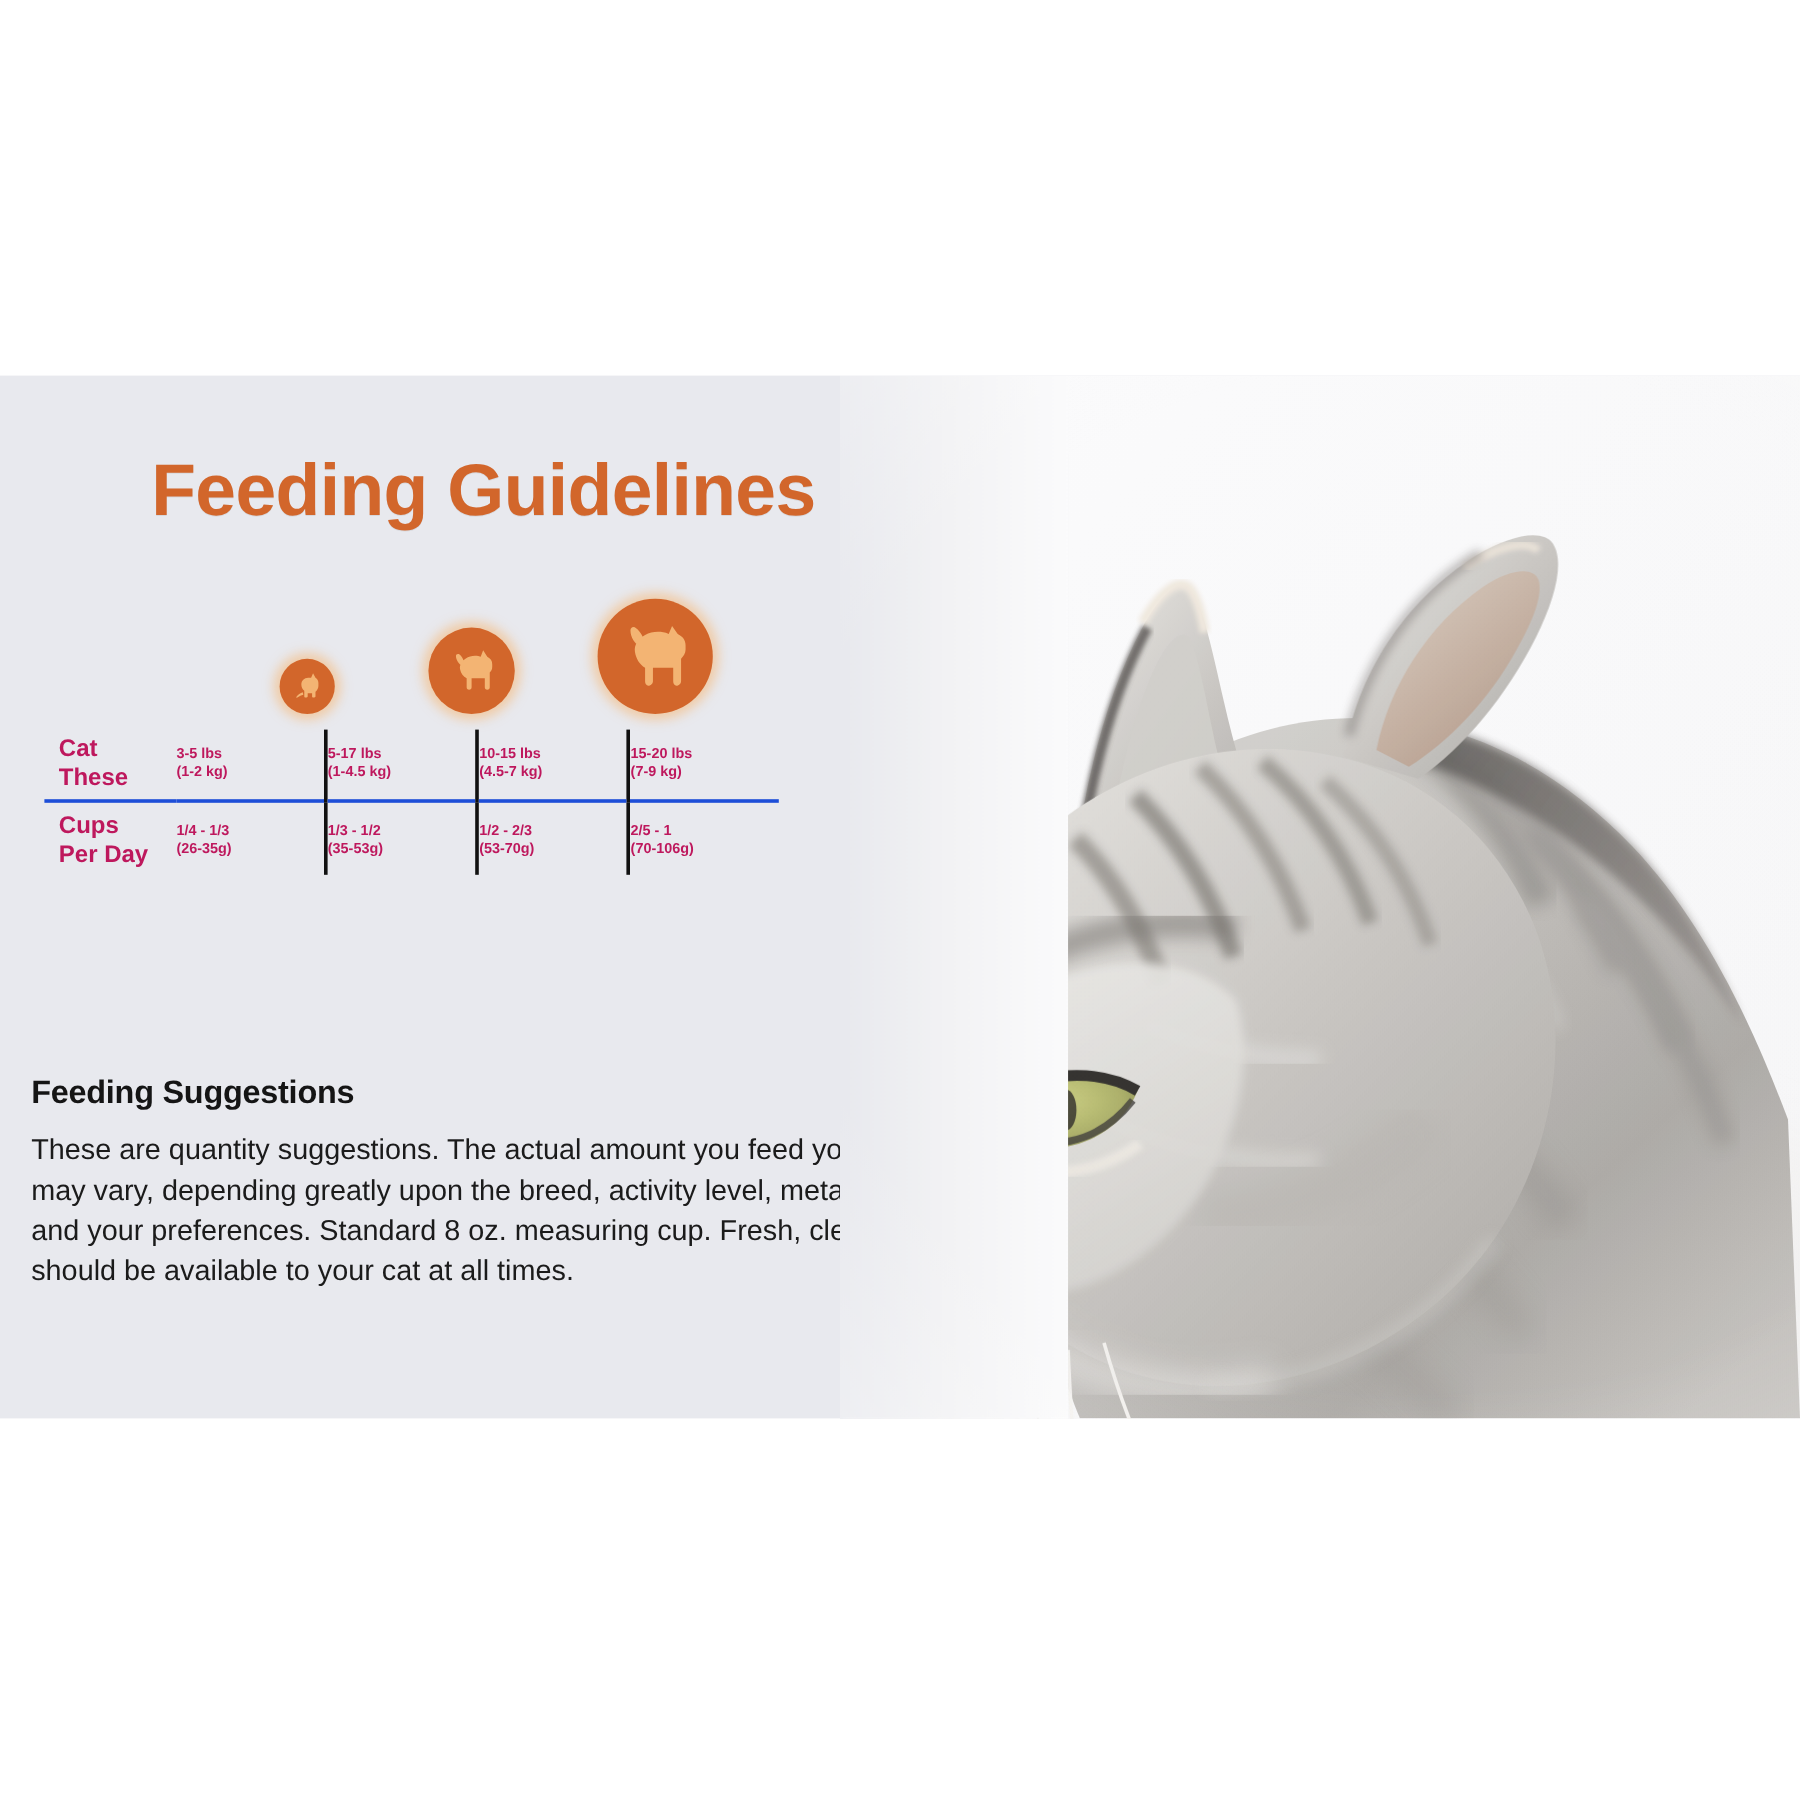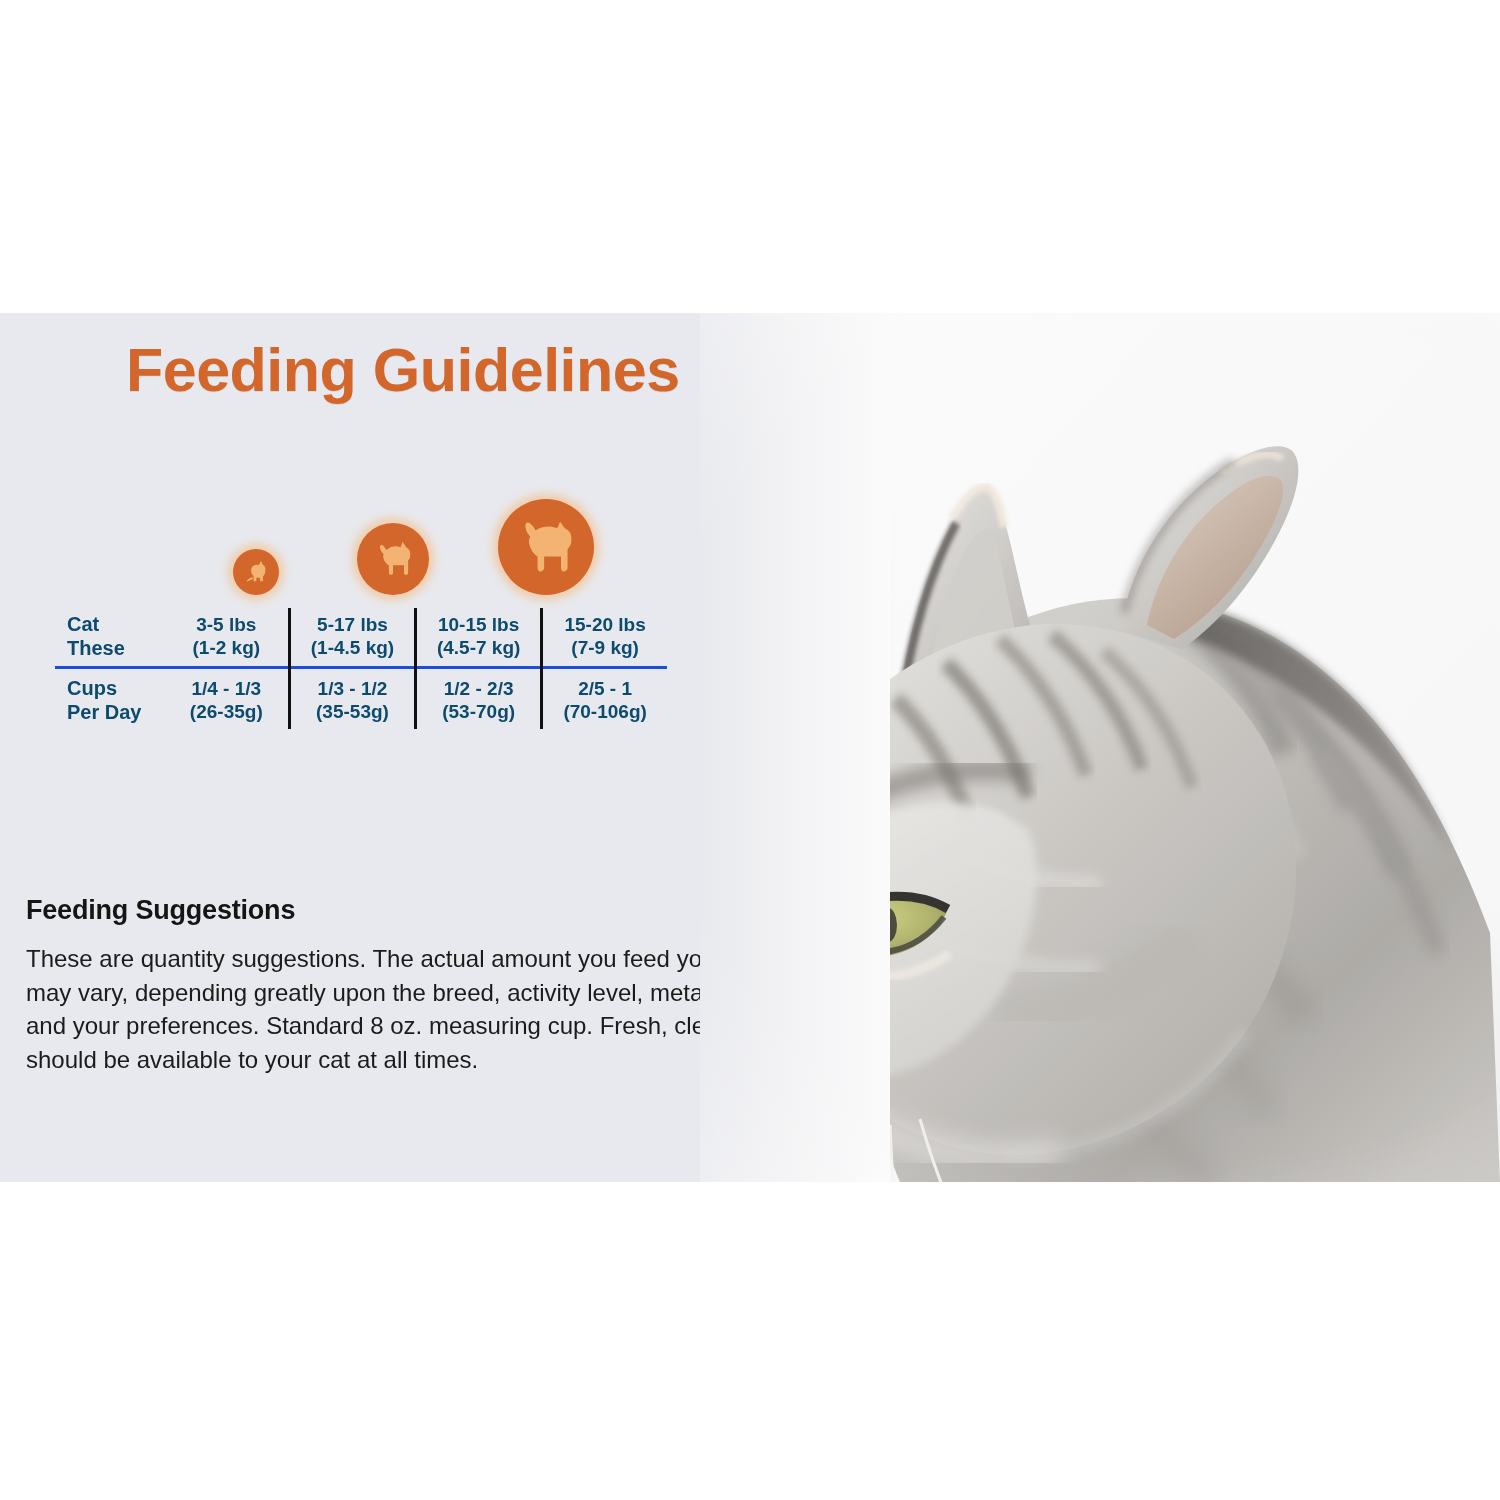--- a/index.html
+++ b/index.html
@@ -56,21 +56,21 @@
     position:absolute; inset:0;
     background: radial-gradient(ellipse 120% 90% at 62% 48%, rgba(255,255,255,0) 55%, rgba(255,255,255,.55) 100%);
     z-index:5; pointer-events:none;
   }
   #cat-photo { position:absolute; inset:0; z-index:2; }
 
   
   #title {
     position: absolute;
     left: 126px;
-    top: 340px;
+    top: 378px;
     font-size: 61px;
     font-weight: bold;
     color: #d2662b;
     letter-spacing: -0.5px;
     line-height: 1;
     white-space: nowrap;
     text-shadow: 0 1px 0 rgba(0,0,0,0.07);
   }
 
   
@@ -89,32 +89,31 @@
     box-shadow: 0 0 9px 5px rgba(246,180,112,0.55);
     display: flex;
     align-items: center;
     justify-content: center;
   }
   .cat-badge svg { display: block; }
 
   
   #feed-table {
     position: absolute;
-    left: 55px;
+    left: 37px;
     top: 608px;
     width: 612px;
     border-collapse: collapse;
-    color: #0c4a6e;
+    color: #be185d;
   }
   #feed-table td {
     padding: 0;
     vertical-align: middle;
-    text-align: center;
     line-height: 1.22;
-    font-size: 19px;
+    font-size: 12px;
     font-weight: bold;
   }
   #feed-table td.rowhead {
     text-align: left;
     width: 100px;
     padding-left: 12px;
     font-size: 20px;
   }
   #feed-table td.val {
     width: 128px;

